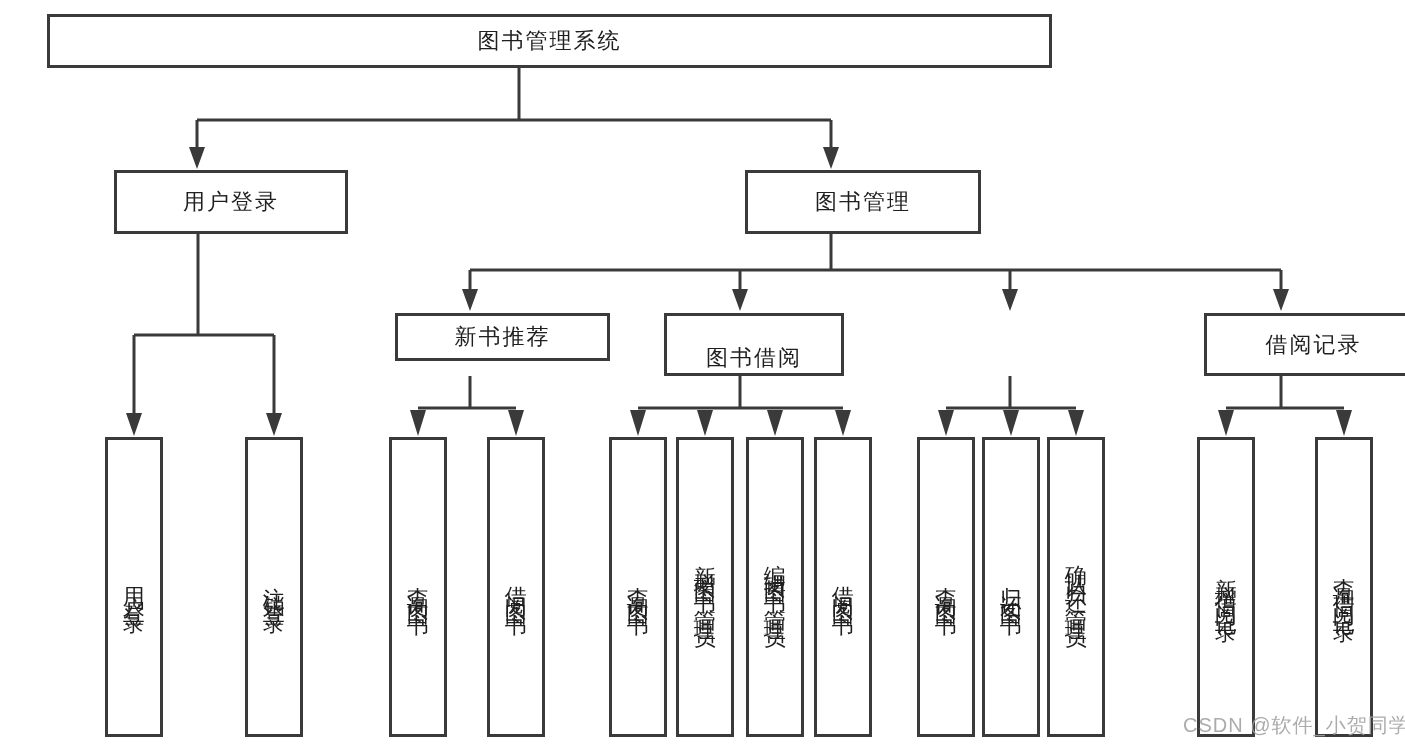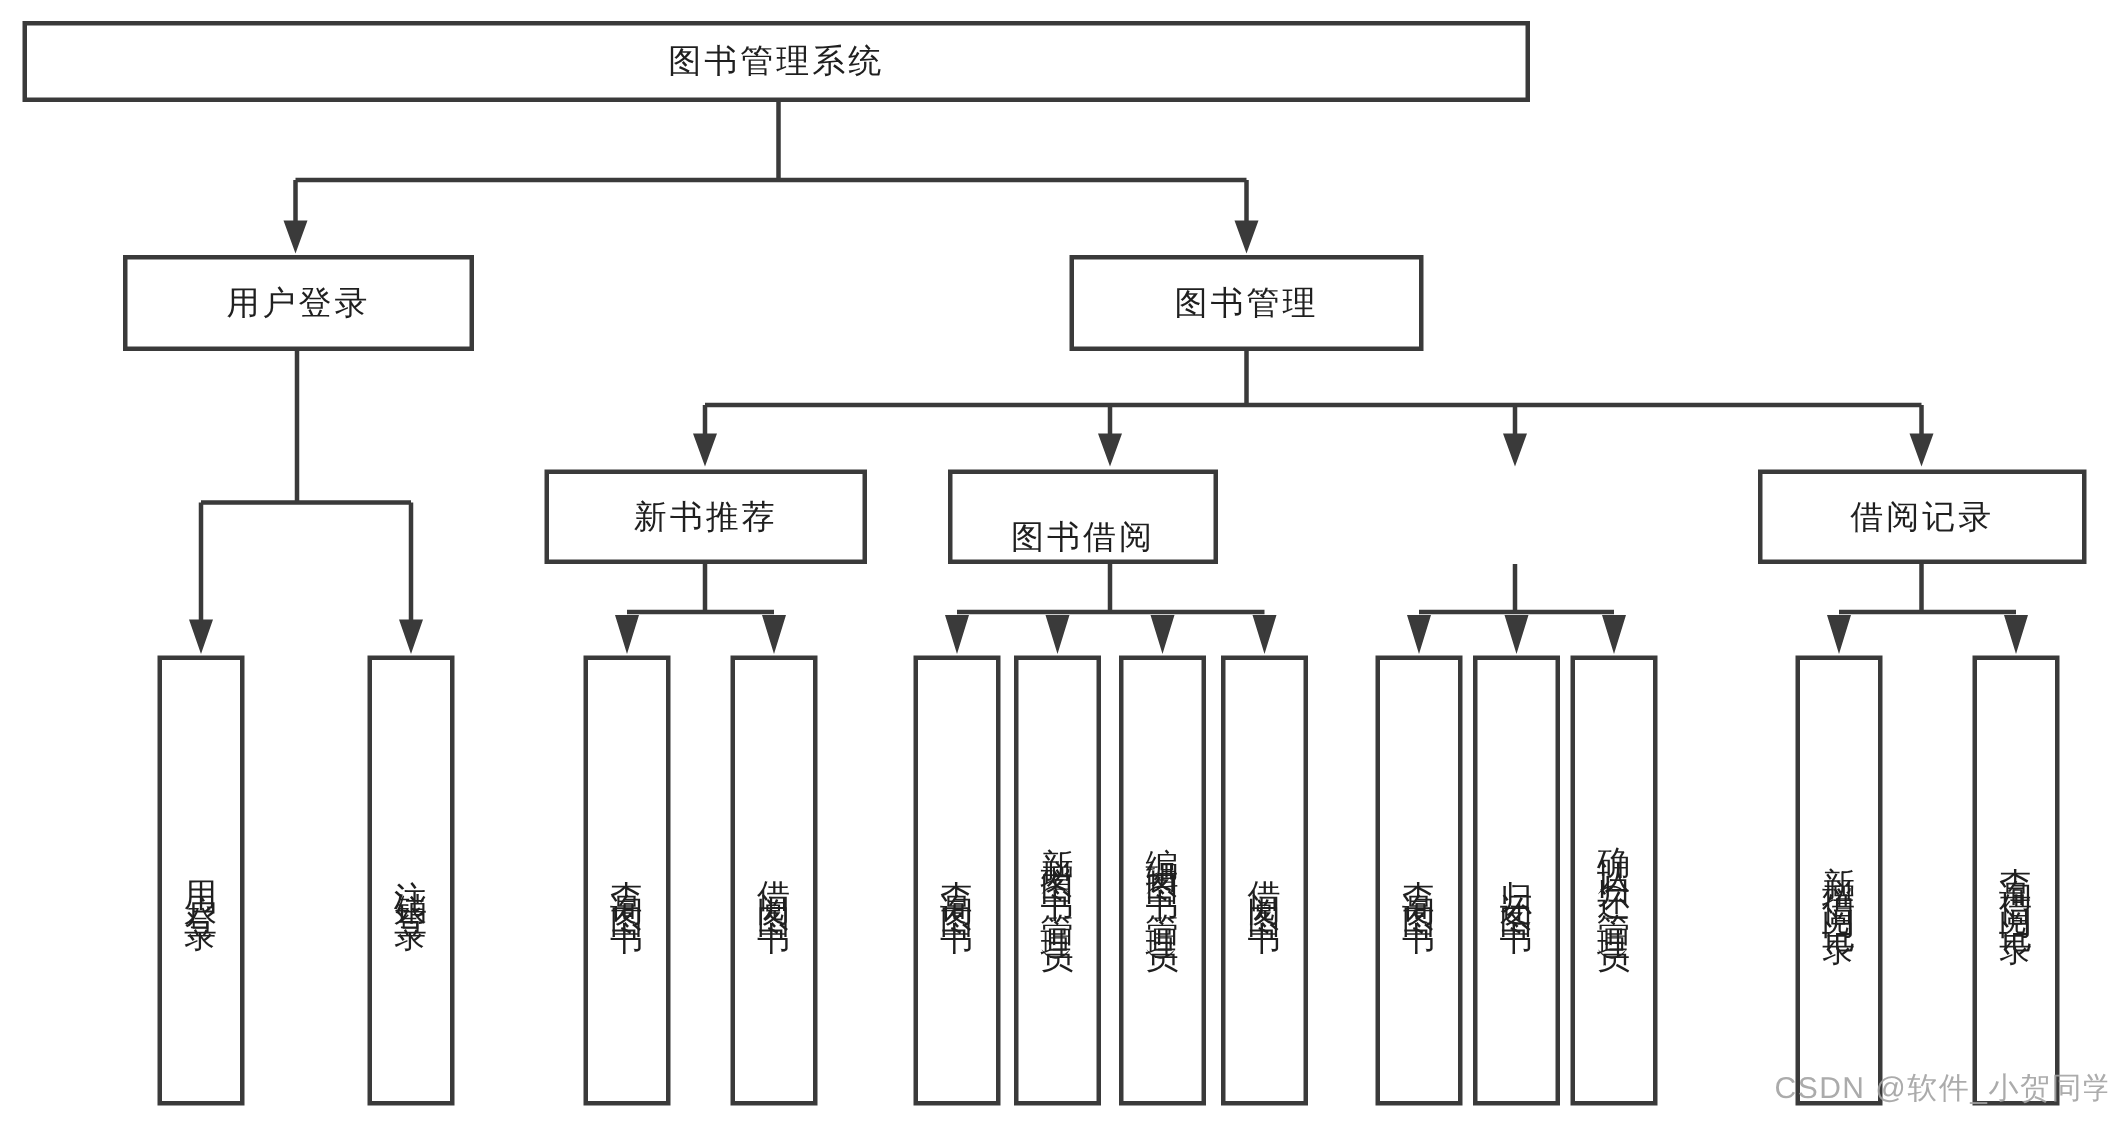--- a/index.html
+++ b/index.html
@@ -26,21 +26,21 @@
     position: absolute;
     box-sizing: border-box;
     border: 3px solid var(--line);
     background: #ffffff;
     display: flex;
     align-items: center;
     justify-content: center;
     color: var(--text);
     z-index: 2;
   }
-  .hbox { font-size: 22px; letter-spacing: 2px; white-space: nowrap; }
+  .hbox { font-size: 22px; letter-spacing: 2px; white-space: nowrap; margin-left: 32px; }
   .vbox { font-size: 22px; }
   .vbox .label {
     writing-mode: vertical-rl;
     text-orientation: mixed;
     letter-spacing: 9px;
     line-height: 1.15;
   }
   .watermark {
     position: absolute;
     left: 1183px;
@@ -82,21 +82,21 @@
     <span class="label">图书管理系统</span>
   </div>
 
   <div class="box hbox" style="left:82px; top:170px; width:234px; height:64px;">
     <span class="label">用户登录</span>
   </div>
   <div class="box hbox" style="left:713px; top:170px; width:236px; height:64px;">
     <span class="label">图书管理</span>
   </div>
 
-  <div class="box hbox" style="left:363px; top:313px; width:215px; height:63px;align-items:center;">
+  <div class="box hbox" style="left:363px; top:313px; width:215px; height:48px;align-items:center;">
     <span class="label">新书推荐</span>
   </div>
   <div class="box hbox" style="left:632px; top:313px; width:180px; height:63px;align-items:flex-end;">
     <span class="label">图书借阅</span>
   </div>
   <div class="box hbox" style="left:1172px; top:313px; width:219px; height:63px;">
     <span class="label">借阅记录</span>
   </div>
 
   <div class="box vbox" style="left:105px; top:437px; width:58px; height:300px;">

